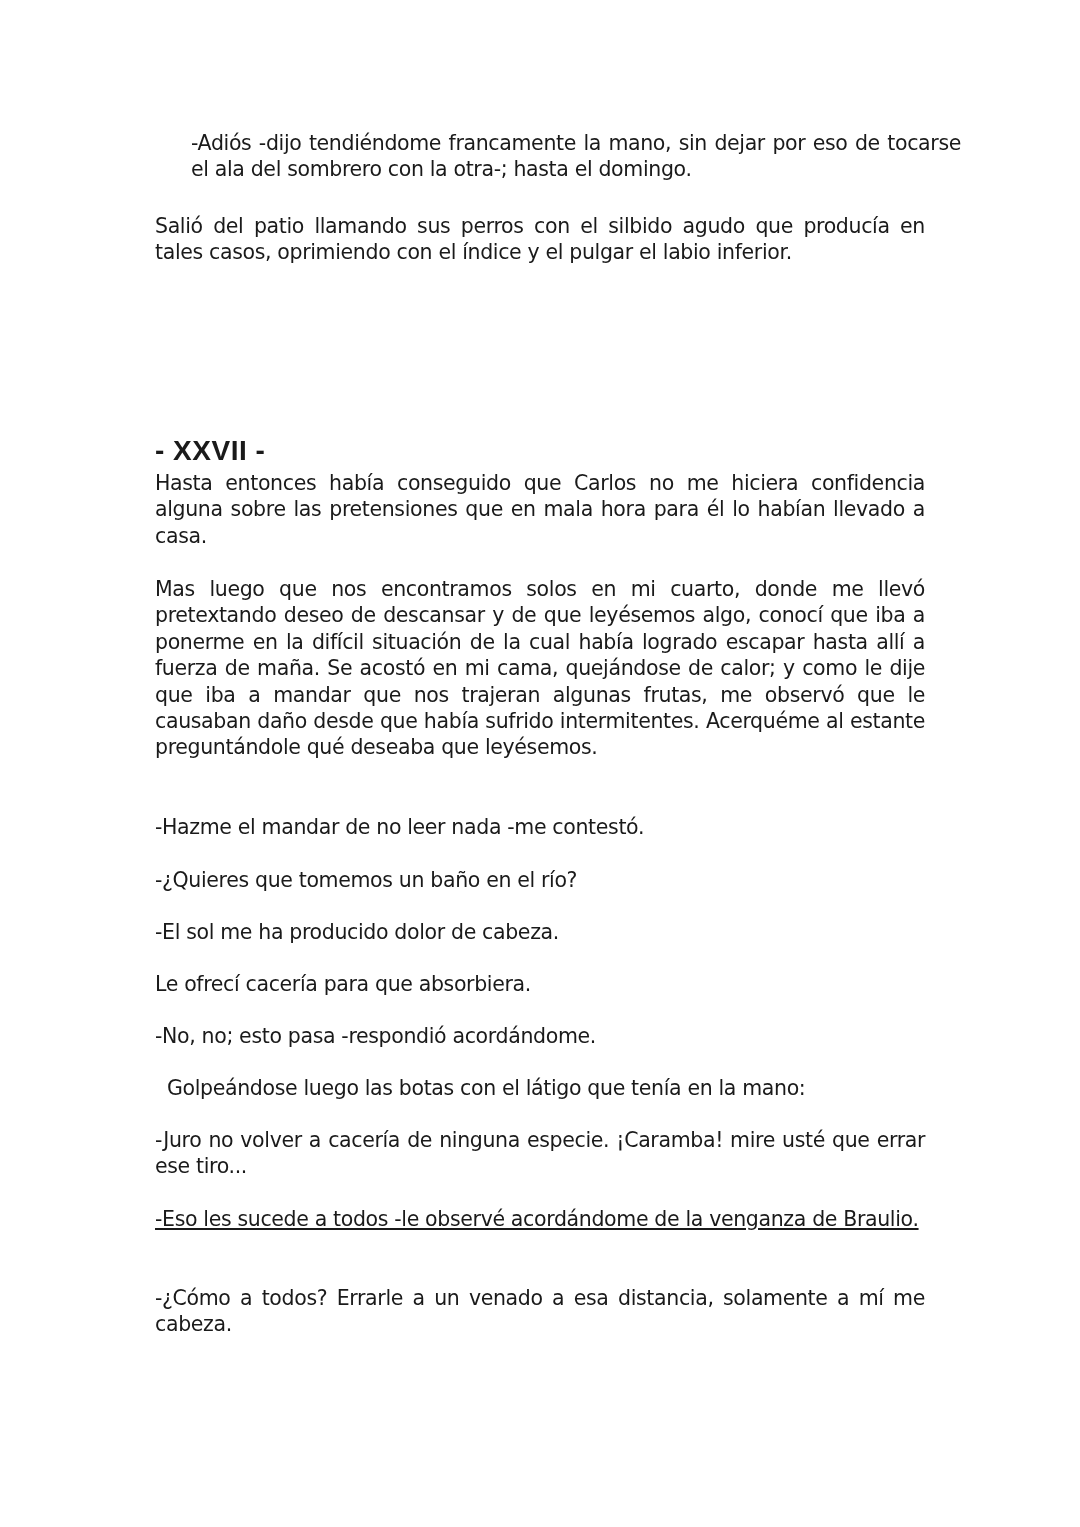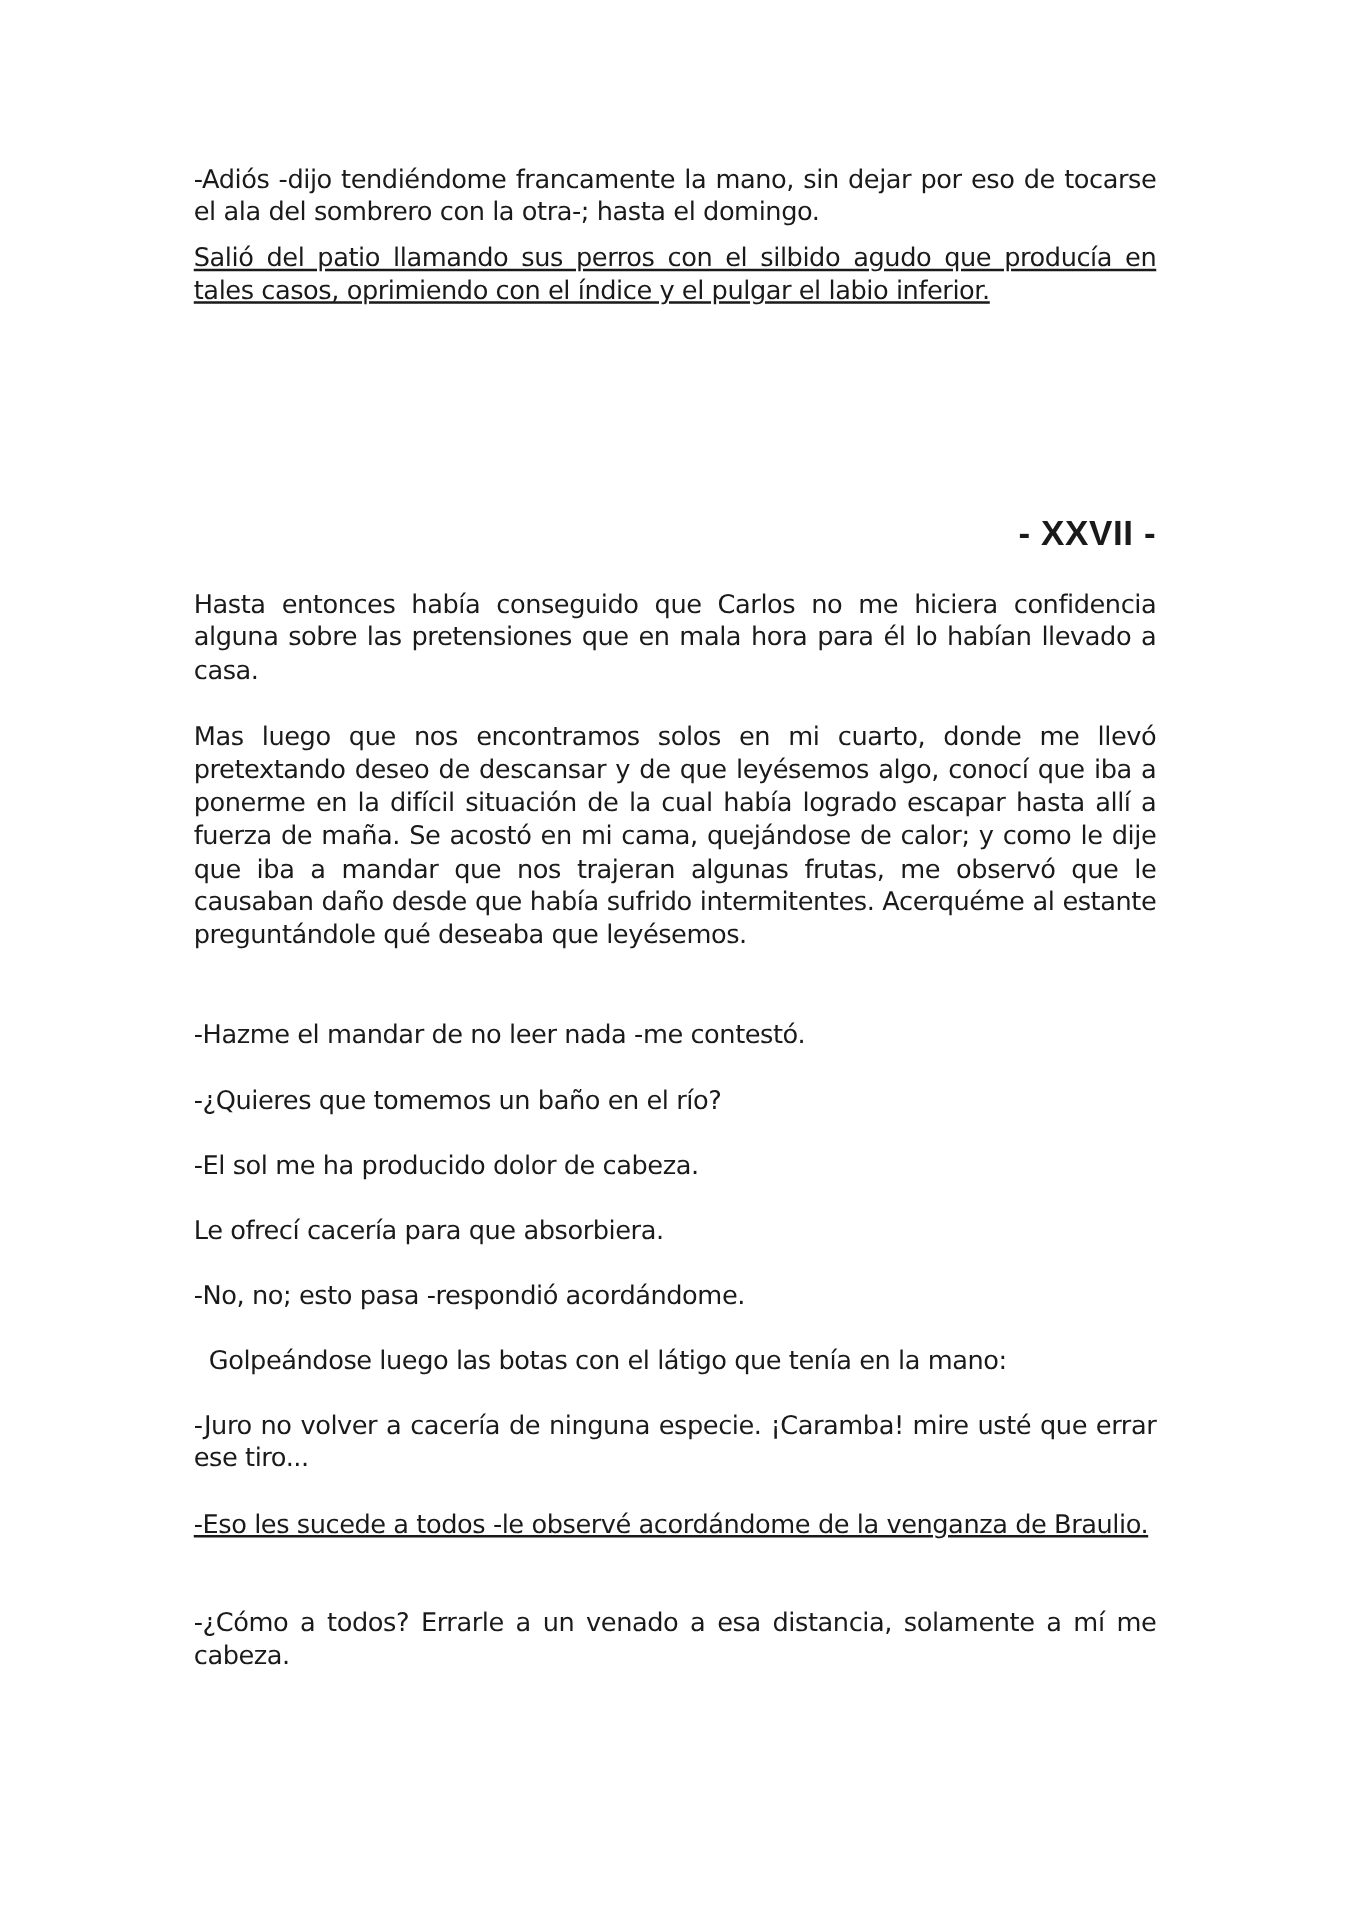--- a/index.html
+++ b/index.html
@@ -29,36 +29,37 @@
     font-size: 20.5px;
     line-height: 26.4px;
     text-align: justify;
     letter-spacing: -0.35px;
     word-spacing: 0px;
   }
   .chapter {
     position: absolute;
     left: 0;
     width: 770px;
-    text-align: right;
+    text-align: left;
     font-family: "Liberation Sans", "DejaVu Sans", sans-serif;
     font-weight: bold;
     font-size: 28px;
     line-height: 34px;
     color: #1a1a1a;
     letter-spacing: 0.5px;
+    margin-top: 24px;
   }
 </style>
 </head>
 <body>
 
 <div class="page">
 
-  <p class="para" style="top:130px;">-Adiós -dijo tendiéndome francamente la mano, sin dejar por eso de tocarse el ala del sombrero con la otra-; hasta el domingo.</p>
-  <p class="para" style="top:193px;text-decoration:underline;">Salió del patio llamando sus perros con el silbido agudo que producía en tales casos, oprimiendo con el índice y el pulgar el labio inferior.</p>
+  <p class="para" style="top:130px;margin-left:36px;">-Adiós -dijo tendiéndome francamente la mano, sin dejar por eso de tocarse el ala del sombrero con la otra-; hasta el domingo.</p>
+  <p class="para" style="top:213px;">Salió del patio llamando sus perros con el silbido agudo que producía en tales casos, oprimiendo con el índice y el pulgar el labio inferior.</p>
 
   <div class="chapter" style="top:410px;">- XXVII -</div>
 
   <p class="para" style="top:470px;">Hasta entonces había conseguido que Carlos no me hiciera confidencia alguna sobre las pretensiones que en mala hora para él lo habían llevado a casa.</p>
   <p class="para" style="top:576px;">Mas luego que nos encontramos solos en mi cuarto, donde me llevó pretextando deseo de descansar y de que leyésemos algo, conocí que iba a ponerme en la difícil situación de la cual había logrado escapar hasta allí a fuerza de maña. Se acostó en mi cama, quejándose de calor; y como le dije que iba a mandar que nos trajeran algunas frutas, me observó que le causaban daño desde que había sufrido intermitentes. Acerquéme al estante preguntándole qué deseaba que leyésemos.</p>
   <p class="para" style="top:814px;">-Hazme el mandar de no leer nada -me contestó.</p>
   <p class="para" style="top:867px;">-¿Quieres que tomemos un baño en el río?</p>
   <p class="para" style="top:919px;">-El sol me ha producido dolor de cabeza.</p>
   <p class="para" style="top:971px;">Le ofrecí cacería para que absorbiera.</p>
   <p class="para" style="top:1023px;">-No, no; esto pasa -respondió acordándome.</p>

